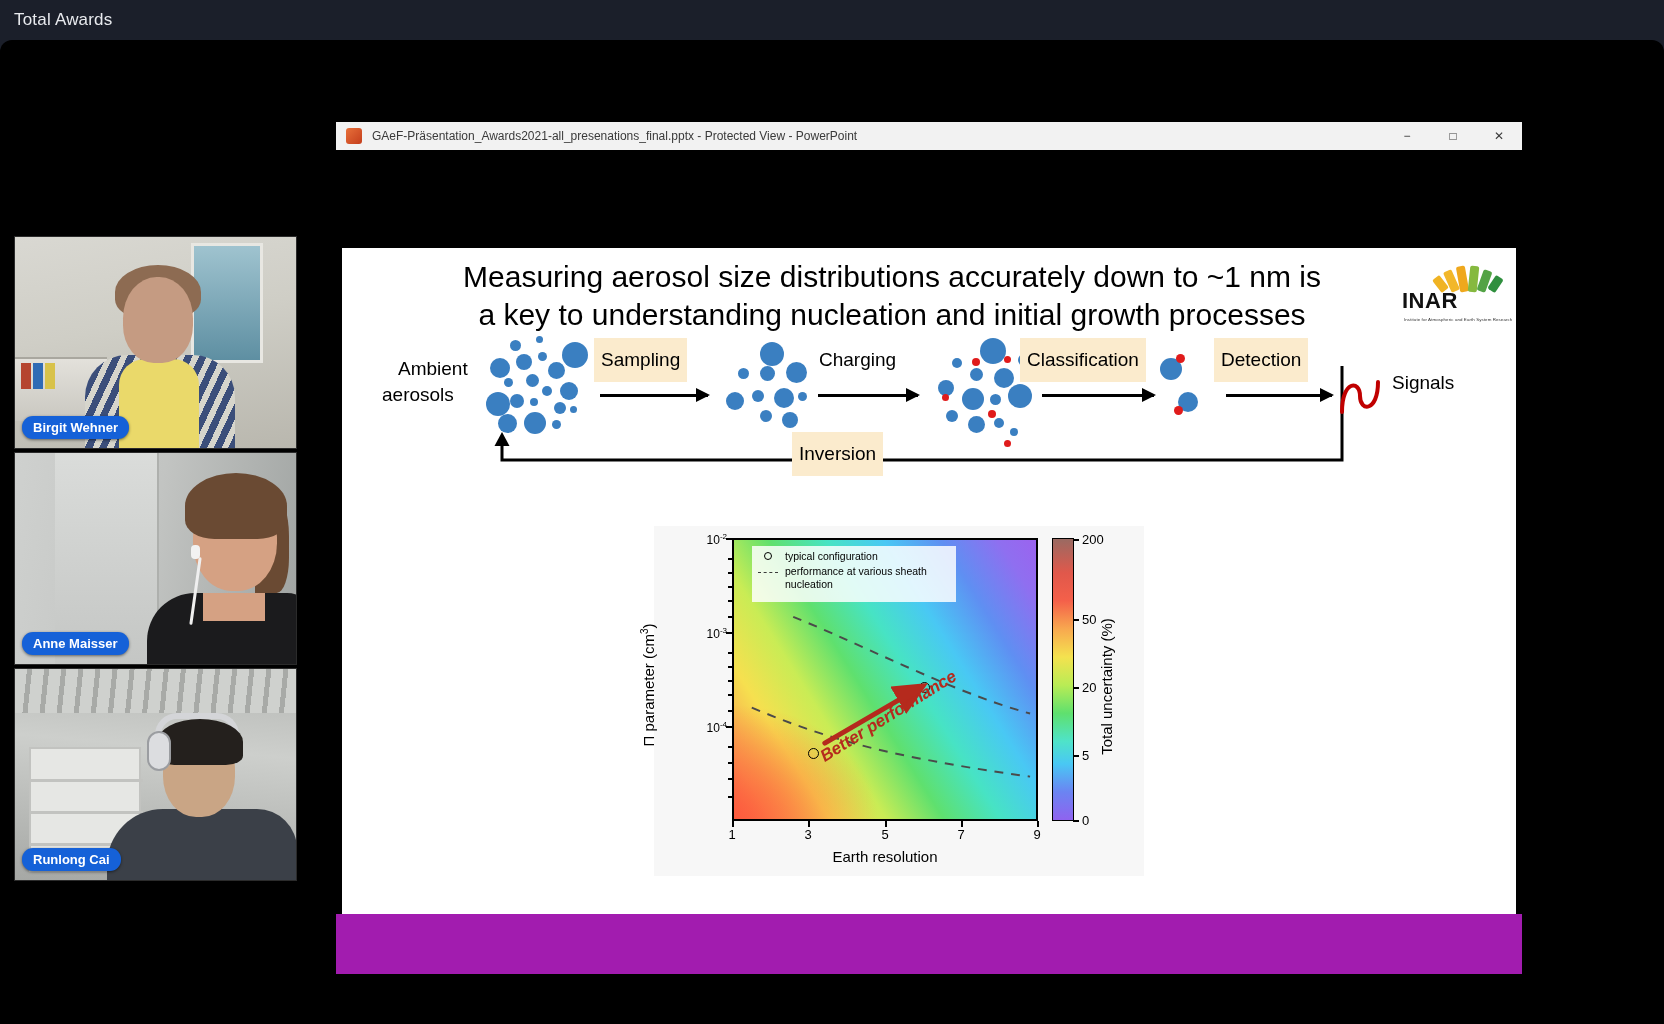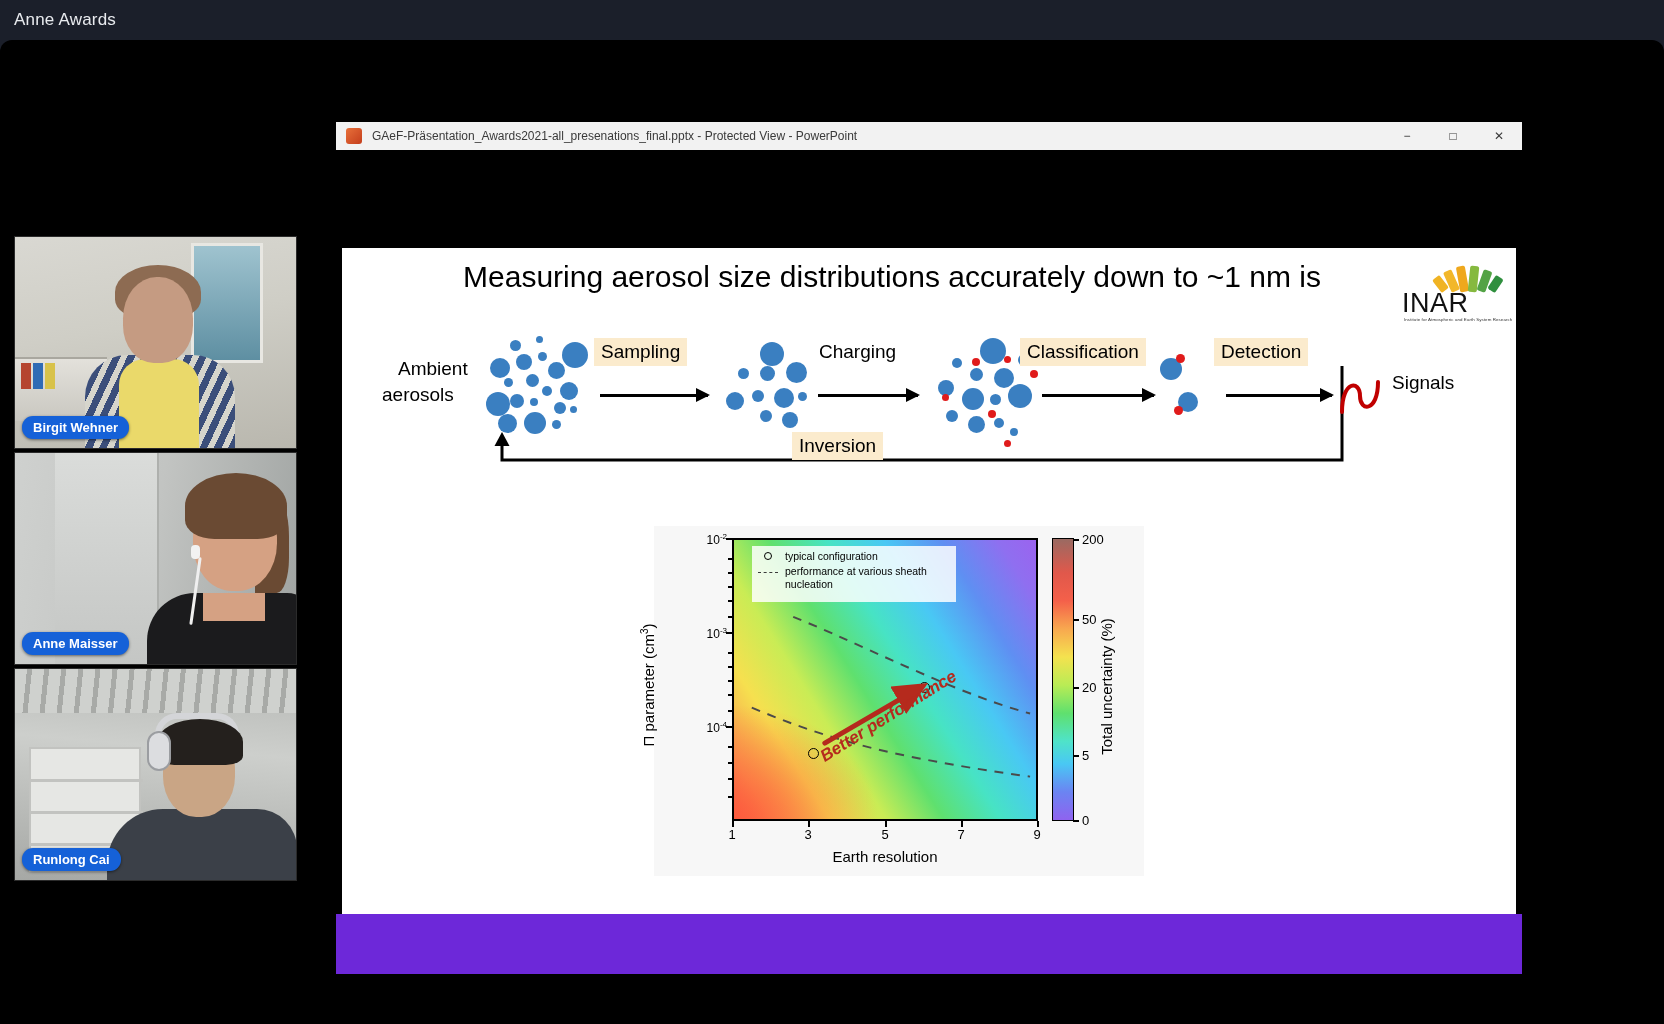--- a/index.html
+++ b/index.html
@@ -86,21 +86,21 @@
   .cam3 .hp { position:absolute; left:132px; top:62px; width:24px; height:40px;
     border-radius:12px; background:#dcdde0; border:2px solid #9b9da1; }
   .cam3 .hpband { position:absolute; left:140px; top:44px; width:84px; height:22px;
     border-radius:44px 44px 0 0; border:6px solid #d4d5d8; border-bottom:none; }
   .cam3 .body { position:absolute; left:92px; top:140px; width:190px; height:73px;
     border-radius:56px 40px 0 0; background:#3b4048; }
 
   
   #ppt-window {
     position: absolute; left: 336px; top: 122px; width: 1186px; height: 852px;
-    background: #6d28d9;
+    background: #a21caf;
   }
   #ppt-titlebar {
     position: relative; height: 28px; background: #f2f2f2;
     display: flex; align-items: center; padding-left: 10px;
   }
   #ppt-icon { width: 16px; height: 16px; border-radius: 3px;
     background: linear-gradient(135deg,#e8703a,#c43e1c); flex: none; margin-right: 10px; }
   #ppt-title-text { font-size: 12px; color: #3a3a3a; white-space: nowrap; }
   #ppt-winbtns { position: absolute; right: 0; top: 0; height: 28px; display: flex; }
   .winbtn { width: 46px; height: 28px; display: flex; align-items: center;
@@ -116,30 +116,30 @@
 
   #slide-title {
     position: absolute; left: 70px; top: 10px; width: 960px;
     text-align: center; font-size: 30px; line-height: 1.28; color: #000;
     font-family: "Liberation Sans", sans-serif;
   }
 
   #inar-logo { position: absolute; left: 1060px; top: 14px; width: 102px; height: 66px; }
   #inar-logo .arcs { position: relative; left: 34px; width: 68px; height: 30px; }
   #inar-logo .arcs span { position: absolute; bottom: 0; width: 9px; border-radius: 2px; }
-  #inar-logo .word { position: absolute; left: 0; top: 26px; font-size: 27px;
-    font-weight: normal; letter-spacing: .5px; color: #111; }
+  #inar-logo .word { position: absolute; left: 0; top: 26px; font-size: 22px;
+    font-weight: bold; letter-spacing: .5px; color: #111; }
   #inar-logo .sub { position: absolute; left: 2px; top: 55px; font-size: 4.4px;
     color: #333; letter-spacing: .1px; white-space: nowrap; }
 
   
   #diagram { position: absolute; left: 0; top: 88px; width: 1174px; height: 160px; }
   .dg-label { position: absolute; font-size: 19px; color: #000; white-space: nowrap; }
   .dg-step { position: absolute; font-size: 19px; color: #000; white-space: nowrap;
-    padding: 3px 7px; }
+    padding: 11px 7px; }
   .dg-step.hl { background: #fbebcd; }
   .cloud { position: absolute; }
   .cloud b { position: absolute; display: block; border-radius: 50%; background: #3a7fc1; }
   .cloud i { position: absolute; display: block; border-radius: 50%; background: #e01b1b; }
   .arrow { position: absolute; height: 3px; background: #000; }
   .arrow::after { content: ""; position: absolute; right: -2px; top: -6px;
     border-left: 14px solid #000; border-top: 7.5px solid transparent;
     border-bottom: 7.5px solid transparent; }
   #signal-wave { position: absolute; color: #c00000; }
   #inv-path { position: absolute; left: 0; top: 0; width: 1174px; height: 160px;
@@ -197,21 +197,21 @@
   .cbtick { position: absolute; left: 100%; margin-left: 9px; font-size: 13px;
     transform: translateY(-50%); }
   .cbtickmark { position: absolute; left: 100%; width: 6px; height: 2px; background: #000; }
 </style>
 </head>
 <body>
 
 <div id="meeting-root">
 
   <div id="meeting-header">
-    <span>Anne Awards</span>
+    <span>Total Awards</span>
   </div>
 
   <div id="stage"></div>
 
   <div id="filmstrip">
 
     <div class="tile">
       <div class="scene cam1">
         <div class="win"></div>
         <div class="shelf"></div>
@@ -269,20 +269,21 @@
         <div class="winbtn close">✕</div>
       </div>
     </div>
 
     <div id="ppt-body">
 
       <div id="slide">
 
         <div id="slide-title">
           <div>Measuring aerosol size distributions accurately down to ~1 nm is</div>
+          <div>a key to understanding nucleation and initial growth processes</div>
         </div>
 
         <div id="inar-logo">
           <div class="arcs">
             <span style="left:0px;  height:16px; background:#f0b323; transform:rotate(-38deg)"></span>
             <span style="left:11px; height:22px; background:#f2b72a; transform:rotate(-24deg)"></span>
             <span style="left:22px; height:26px; background:#efa81d; transform:rotate(-10deg)"></span>
             <span style="left:33px; height:26px; background:#86b93f; transform:rotate(6deg)"></span>
             <span style="left:44px; height:22px; background:#53a345; transform:rotate(20deg)"></span>
             <span style="left:55px; height:16px; background:#2f8f3e; transform:rotate(34deg)"></span>

